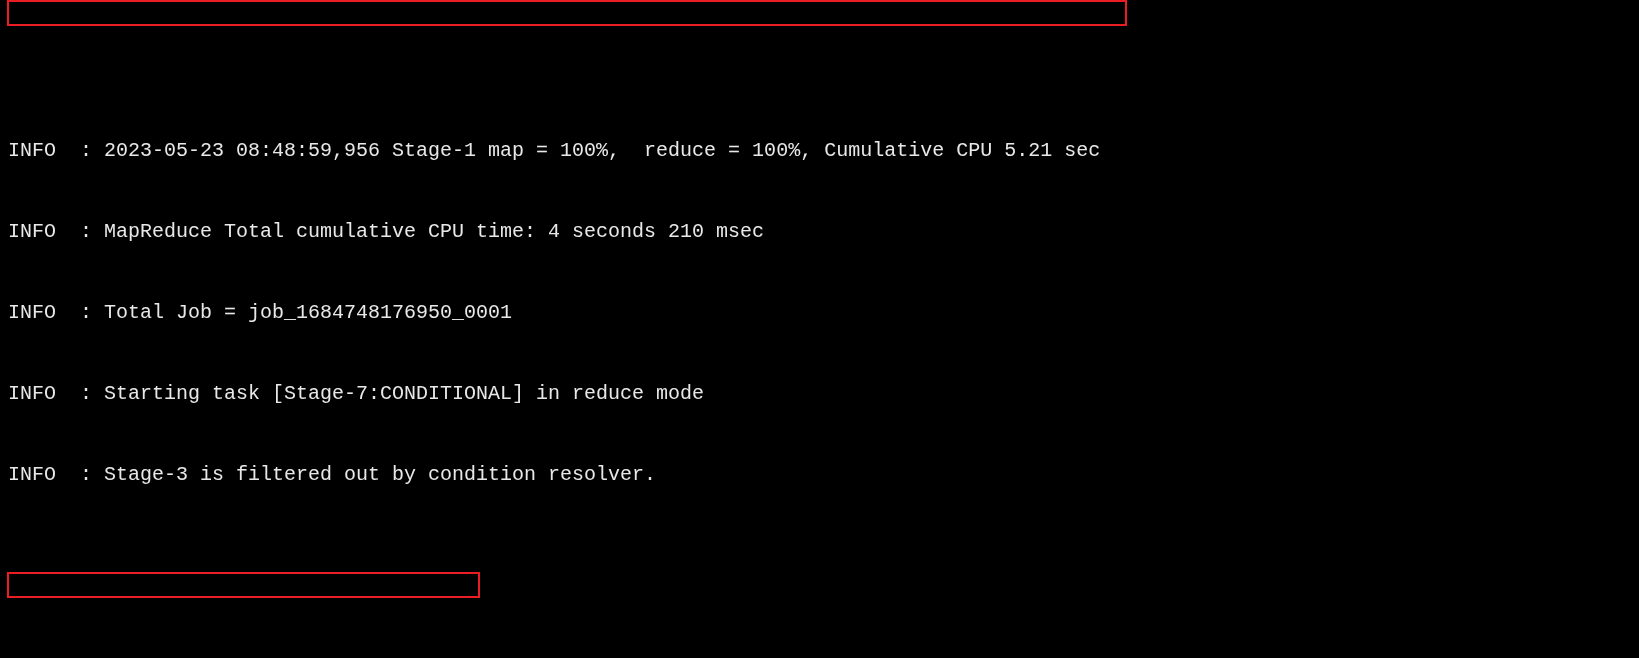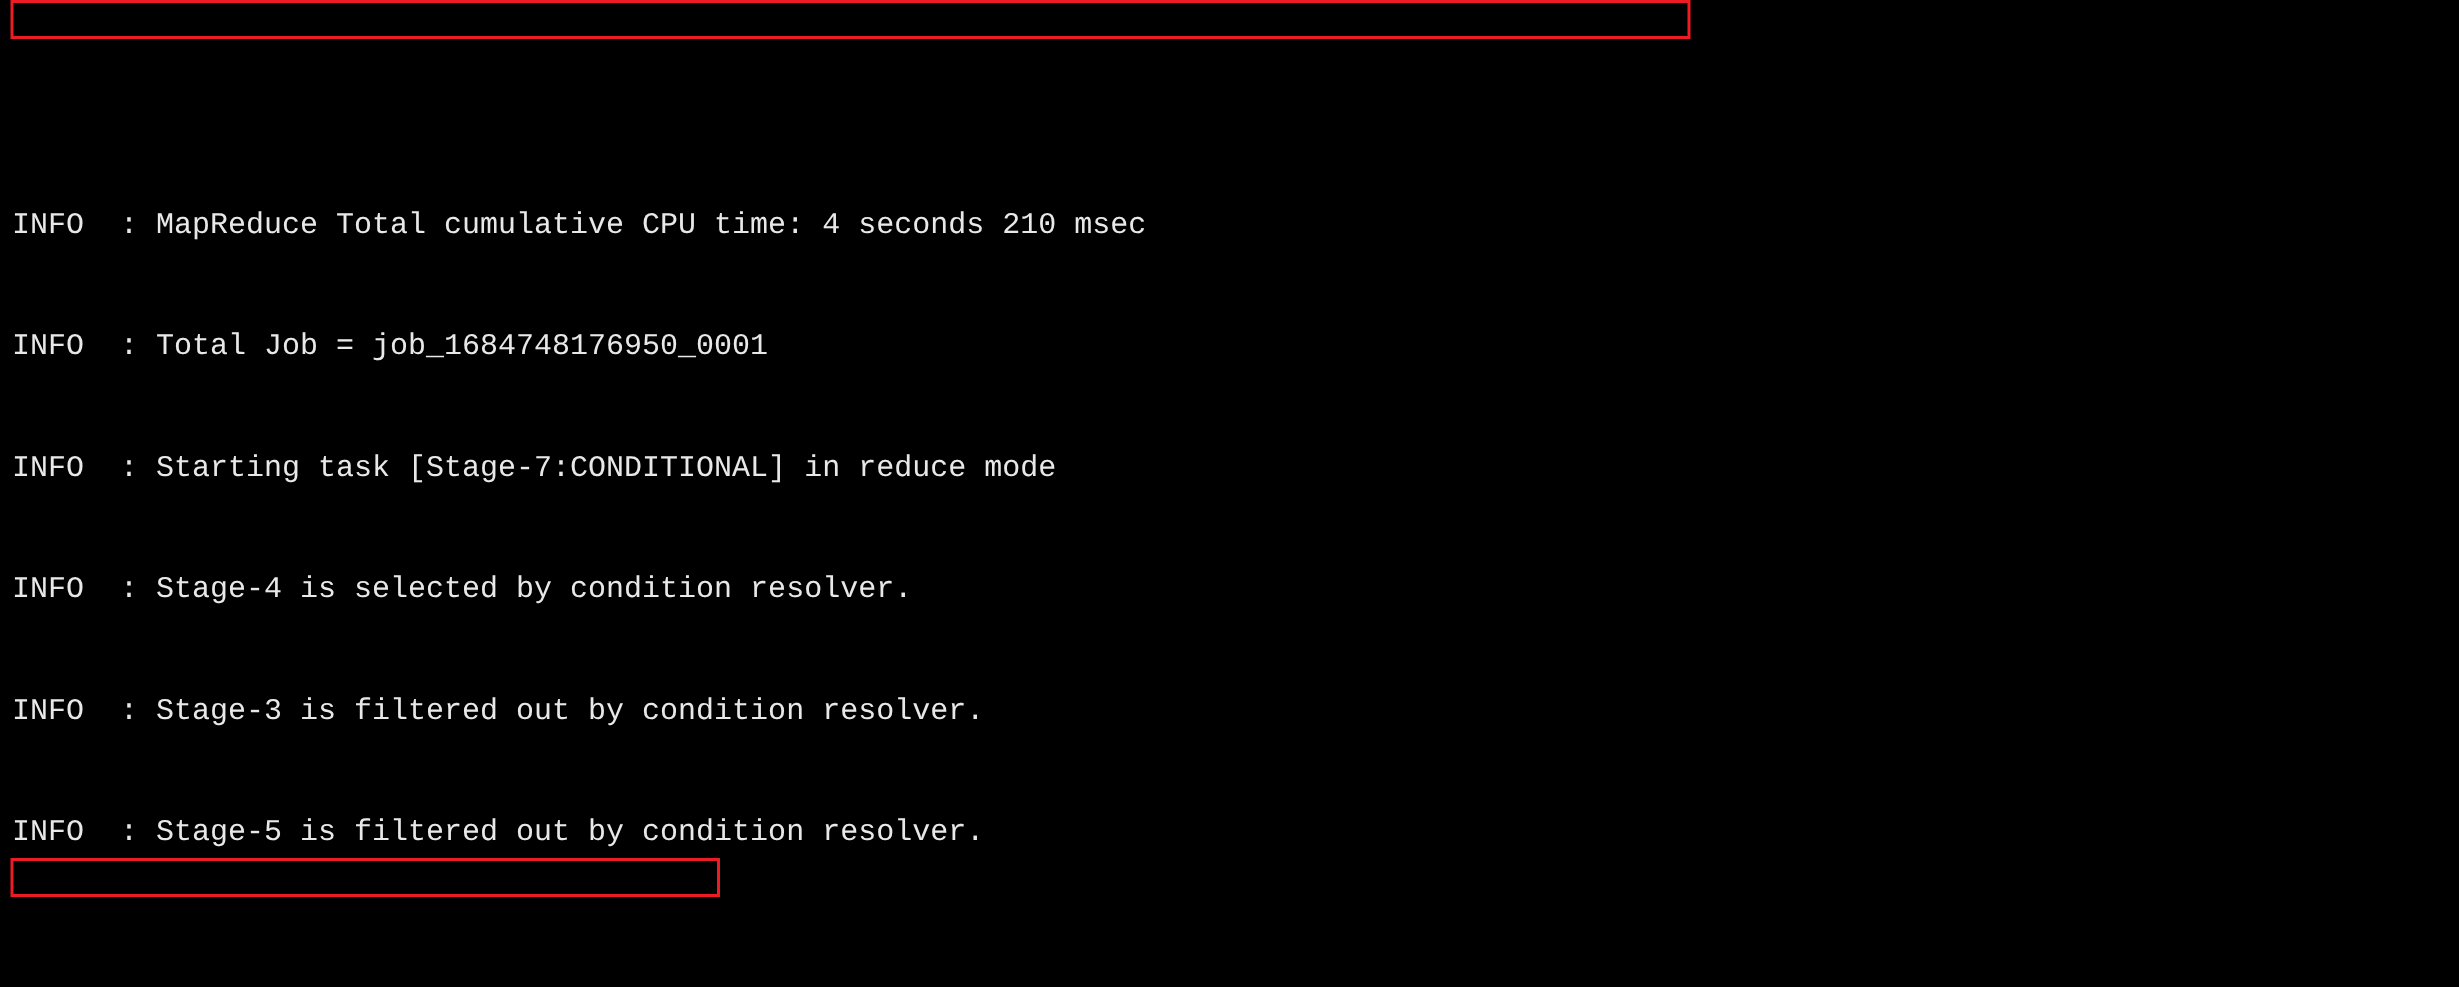--- a/index.html
+++ b/index.html
@@ -44,26 +44,25 @@
     box-sizing: border-box;
   }
 </style>
 </head>
 <body>
 
 <div class="terminal">
   <div class="hl-box-top"></div>
   <div class="hl-box-bottom"></div>
 
+  <span class="line">INFO  : 2023-05-23 08:48:59,956 Stage-1 map = 100%,  reduce = 100%, Cumulative CPU 5.21 sec</span>
   <span class="line">INFO  : MapReduce Total cumulative CPU time: 4 seconds 210 msec</span>
   <span class="line">INFO  : Total Job = job_1684748176950_0001</span>
   <span class="line">INFO  : Starting task [Stage-7:CONDITIONAL] in reduce mode</span>
-  <span class="line">INFO  : Stage-4 is selected by condition resolver.</span>
   <span class="line">INFO  : Stage-3 is filtered out by condition resolver.</span>
-  <span class="line">INFO  : Stage-5 is filtered out by condition resolver.</span>
   
   
   
   
   
   
   
   
   
   

